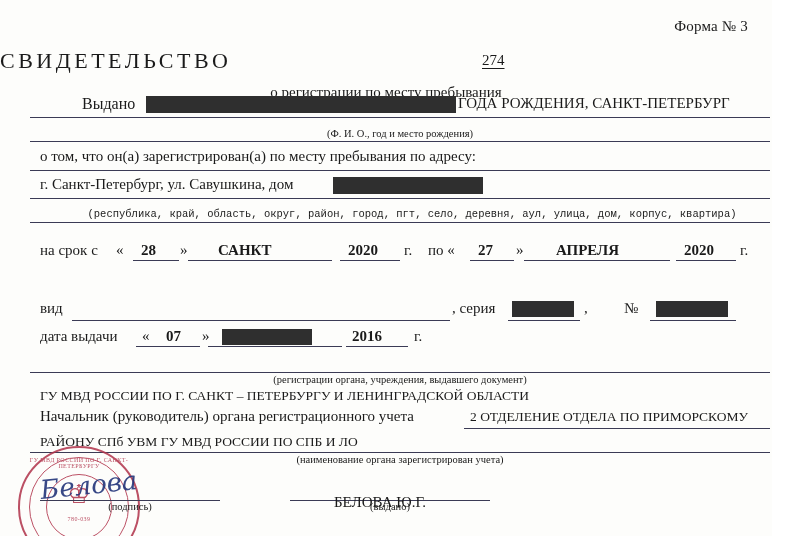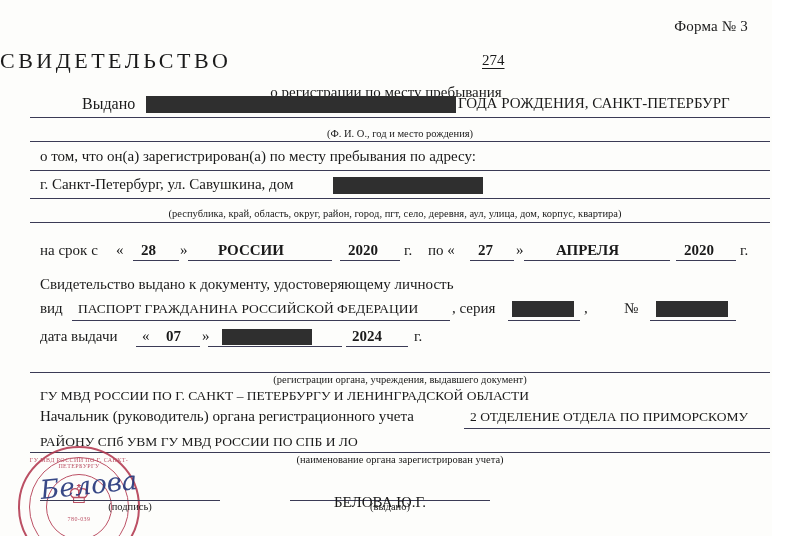--- a/index.html
+++ b/index.html
@@ -138,63 +138,61 @@
   <div class="abs rule" style="left:30px; top:141px; width:740px;"></div>
   <div class="abs line-text" style="left:40px; top:148px;">о том, что он(а) зарегистрирован(а) по месту пребывания по адресу:</div>
 
   <div class="abs caption" style="left:30px; top:128px; width:740px;">(Ф. И. О., год и место рождения)</div>
   <div class="abs rule" style="left:30px; top:170px; width:740px;"></div>
 
   <div class="abs line-text" style="left:40px; top:176px;">г. Санкт-Петербург, ул. Савушкина, дом</div>
   <span class="abs redact" style="left:333px; top:177px; width:150px; height:17px;"></span>
   <div class="abs rule" style="left:30px; top:198px; width:740px;"></div>
 
-  <div class="abs caption" style="left:25px; top:208px; width:740px;">(республика, край, область, округ, район, город, пгт, село, деревня, аул, улица, дом, корпус, квартира)</div>
+  <div class="abs caption" style="left:42px; top:208px; width:740px;font-family:Liberation Mono, monospace;">(республика, край, область, округ, район, город, пгт, село, деревня, аул, улица, дом, корпус, квартира)</div>
   <div class="abs rule" style="left:30px; top:222px; width:740px;"></div>
 
   <div class="abs line-text" style="left:40px; top:242px;">на срок с</div>
   <div class="abs line-text" style="left:116px; top:242px;">«</div>
   <div class="abs line-text" style="left:141px; top:242px; font-weight:bold;">28</div>
   <div class="abs line-text" style="left:180px; top:242px;">»</div>
-  <div class="abs line-text" style="left:218px; top:242px; font-weight:bold;">РОССИИ</div>
+  <div class="abs line-text" style="left:218px; top:242px; font-weight:bold;">САНКТ</div>
   <div class="abs line-text" style="left:348px; top:242px; font-weight:bold;">2020</div>
   <div class="abs line-text" style="left:404px; top:242px;">г.</div>
   <div class="abs line-text" style="left:428px; top:242px;">по «</div>
   <div class="abs line-text" style="left:478px; top:242px; font-weight:bold;">27</div>
   <div class="abs line-text" style="left:516px; top:242px;">»</div>
   <div class="abs line-text" style="left:556px; top:242px; font-weight:bold;">АПРЕЛЯ</div>
   <div class="abs line-text" style="left:684px; top:242px; font-weight:bold;">2020</div>
   <div class="abs line-text" style="left:740px; top:242px;">г.</div>
 
   <div class="abs rule" style="left:133px; top:260px; width:46px;"></div>
   <div class="abs rule" style="left:188px; top:260px; width:144px;"></div>
   <div class="abs rule" style="left:340px; top:260px; width:60px;"></div>
   <div class="abs rule" style="left:470px; top:260px; width:44px;"></div>
   <div class="abs rule" style="left:524px; top:260px; width:146px;"></div>
   <div class="abs rule" style="left:676px; top:260px; width:60px;"></div>
 
-  <div class="abs line-text" style="left:40px; top:276px;">Свидетельство выдано к документу, удостоверяющему личность</div>
 
   <div class="abs line-text" style="left:40px; top:300px;">вид</div>
-  <div class="abs small-caps" style="left:78px; top:301px;">ПАСПОРТ ГРАЖДАНИНА РОССИЙСКОЙ ФЕДЕРАЦИИ</div>
   <div class="abs line-text" style="left:452px; top:300px;">, серия</div>
   <span class="abs redact" style="left:512px; top:301px; width:62px; height:16px;"></span>
   <div class="abs line-text" style="left:584px; top:300px;">,</div>
   <div class="abs line-text" style="left:624px; top:300px;">№</div>
   <span class="abs redact" style="left:656px; top:301px; width:72px; height:16px;"></span>
   <div class="abs rule" style="left:72px; top:320px; width:378px;"></div>
   <div class="abs rule" style="left:508px; top:320px; width:72px;"></div>
   <div class="abs rule" style="left:650px; top:320px; width:86px;"></div>
 
   <div class="abs line-text" style="left:40px; top:328px;">дата выдачи</div>
   <div class="abs line-text" style="left:142px; top:328px;">«</div>
   <div class="abs line-text" style="left:166px; top:328px; font-weight:bold;">07</div>
   <div class="abs line-text" style="left:202px; top:328px;">»</div>
   <span class="abs redact" style="left:222px; top:329px; width:90px; height:16px;"></span>
-  <div class="abs line-text" style="left:352px; top:328px; font-weight:bold;">2024</div>
+  <div class="abs line-text" style="left:352px; top:328px; font-weight:bold;">2016</div>
   <div class="abs line-text" style="left:414px; top:328px;">г.</div>
   <div class="abs rule" style="left:136px; top:346px; width:64px;"></div>
   <div class="abs rule" style="left:208px; top:346px; width:134px;"></div>
   <div class="abs rule" style="left:346px; top:346px; width:62px;"></div>
 
   <div class="abs small-caps" style="left:40px; top:352px;margin-top:36px;">ГУ  МВД  РОССИИ  ПО  Г. САНКТ – ПЕТЕРБУРГУ  И  ЛЕНИНГРАДСКОЙ ОБЛАСТИ</div>
   <div class="abs rule" style="left:30px; top:372px; width:740px;"></div>
   <div class="abs caption" style="left:30px; top:374px; width:740px;">(регистрации органа, учреждения, выдавшего документ)</div>
 
   <div class="abs line-text" style="left:40px; top:408px;">Начальник (руководитель) органа регистрационного учета</div>

